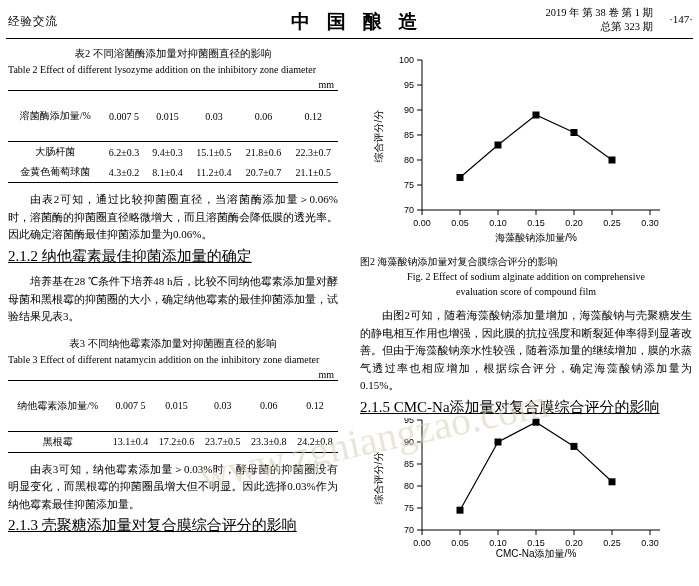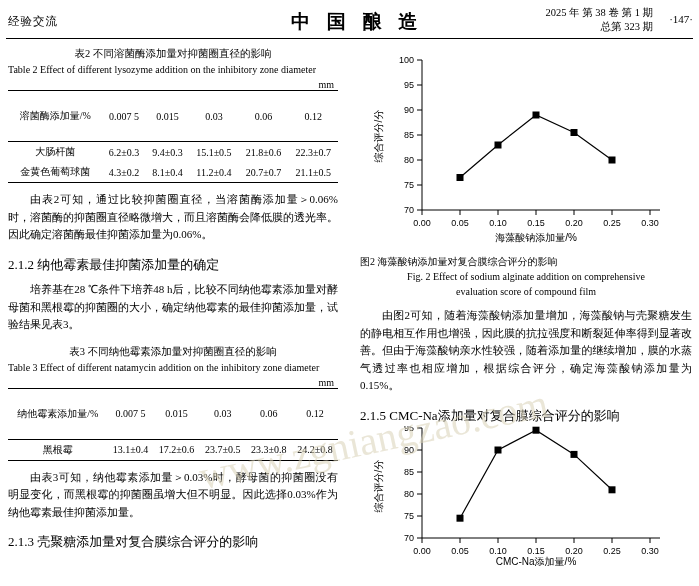--- a/index.html
+++ b/index.html
@@ -29,21 +29,21 @@
   .tbl-title-en{font-size:10px;line-height:14px;text-align:left;margin:2px 0 0 0;}
   .unit-line{font-size:10px;text-align:right;margin:2px 0 0 0;padding-right:4px;}
 
   table.data{border-collapse:collapse;width:100%;font-size:10px;}
   table.data td{padding:3px 2px;text-align:center;white-space:nowrap;}
   table.data td.first{text-align:center;}
   table.data tr.hdr-row td{border-top:1.1px solid #000;border-bottom:0.8px solid #000;padding:18px 2px;}
   table.data tr.last-row td{border-bottom:1.1px solid #000;}
 
   p.body{font-size:11px;line-height:17.5px;text-indent:22px;margin:8px 0 0 0;text-align:justify;}
-  .sec{font-size:13px;line-height:17.5px;margin:12px 0 0 0;}
+  .sec{font-size:15px;line-height:17.5px;margin:4px 0 0 0;text-decoration:underline;}
 
   
   .fig-wrap{position:relative;width:100%;}
   .fig-cap{font-size:10px;line-height:15px;text-align:left;margin:4px 0 0 0;}
   .fig-cap-en{font-size:10px;line-height:14px;text-align:center;margin:1px 0 0 0;}
 
   
   .watermark{
     position:absolute;left:196px;top:416px;
     font-size:40px;color:#d9d2b8;opacity:.55;
@@ -56,21 +56,21 @@
 </style>
 </head>
 <body>
 
 <div class="page">
 
   <div class="header">
     <div class="hdr-left">经验交流</div>
     <div class="hdr-center">中 国 酿 造</div>
     <div class="hdr-right">
-      <div>2025 年 第 38 卷 第 1 期</div>
+      <div>2019 年 第 38 卷 第 1 期</div>
       <div>总第 323 期</div>
     </div>
     <div class="hdr-page">·147·</div>
     <div class="hdr-rule"></div>
   </div>
 
   <div class="col-left">
 
     <div>
       <p class="tbl-title">表2  不同溶菌酶添加量对抑菌圈直径的影响</p>

